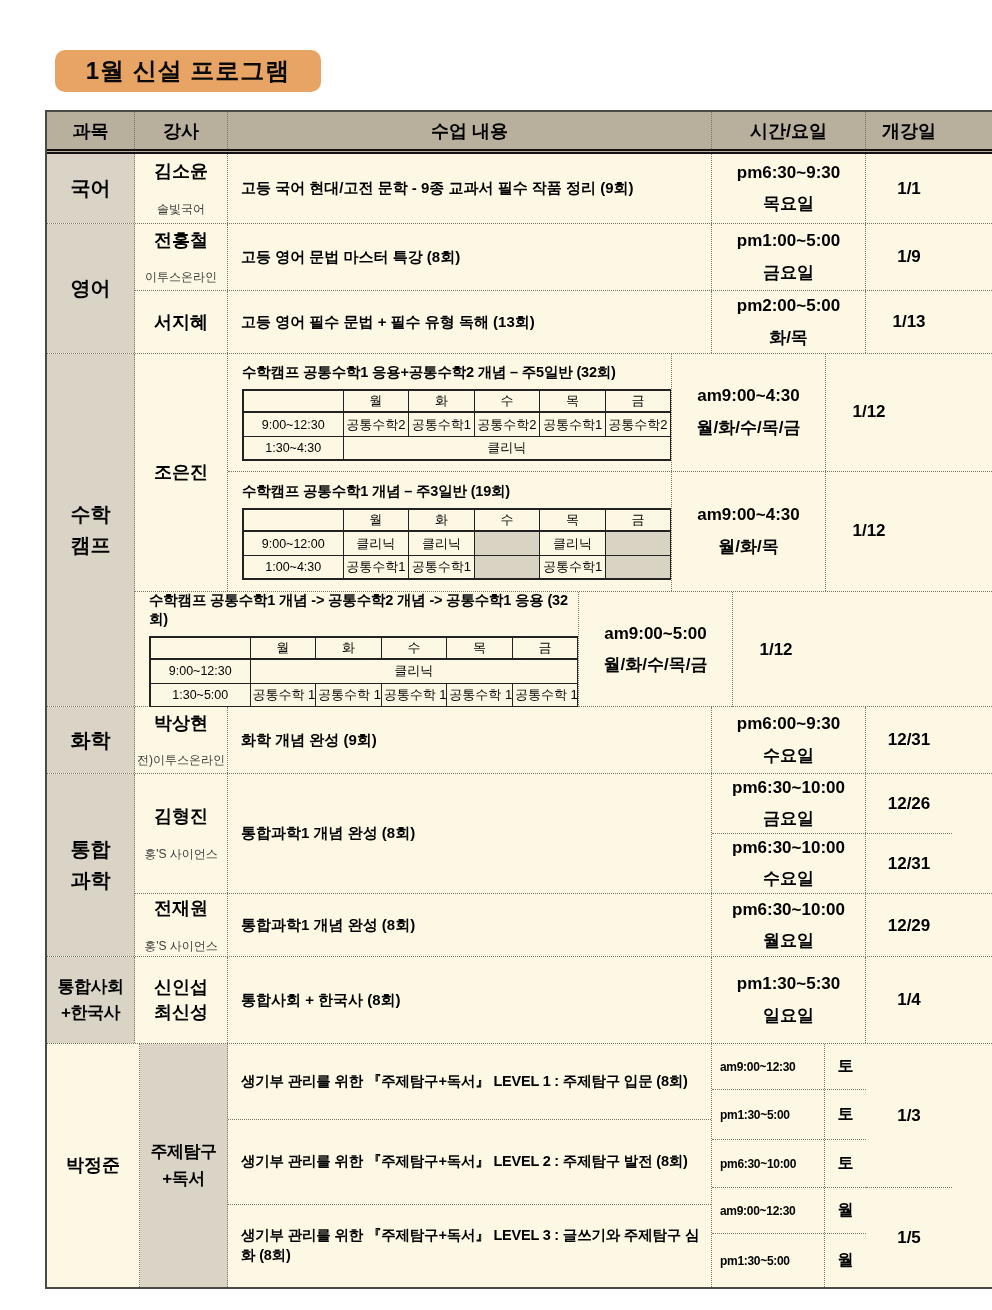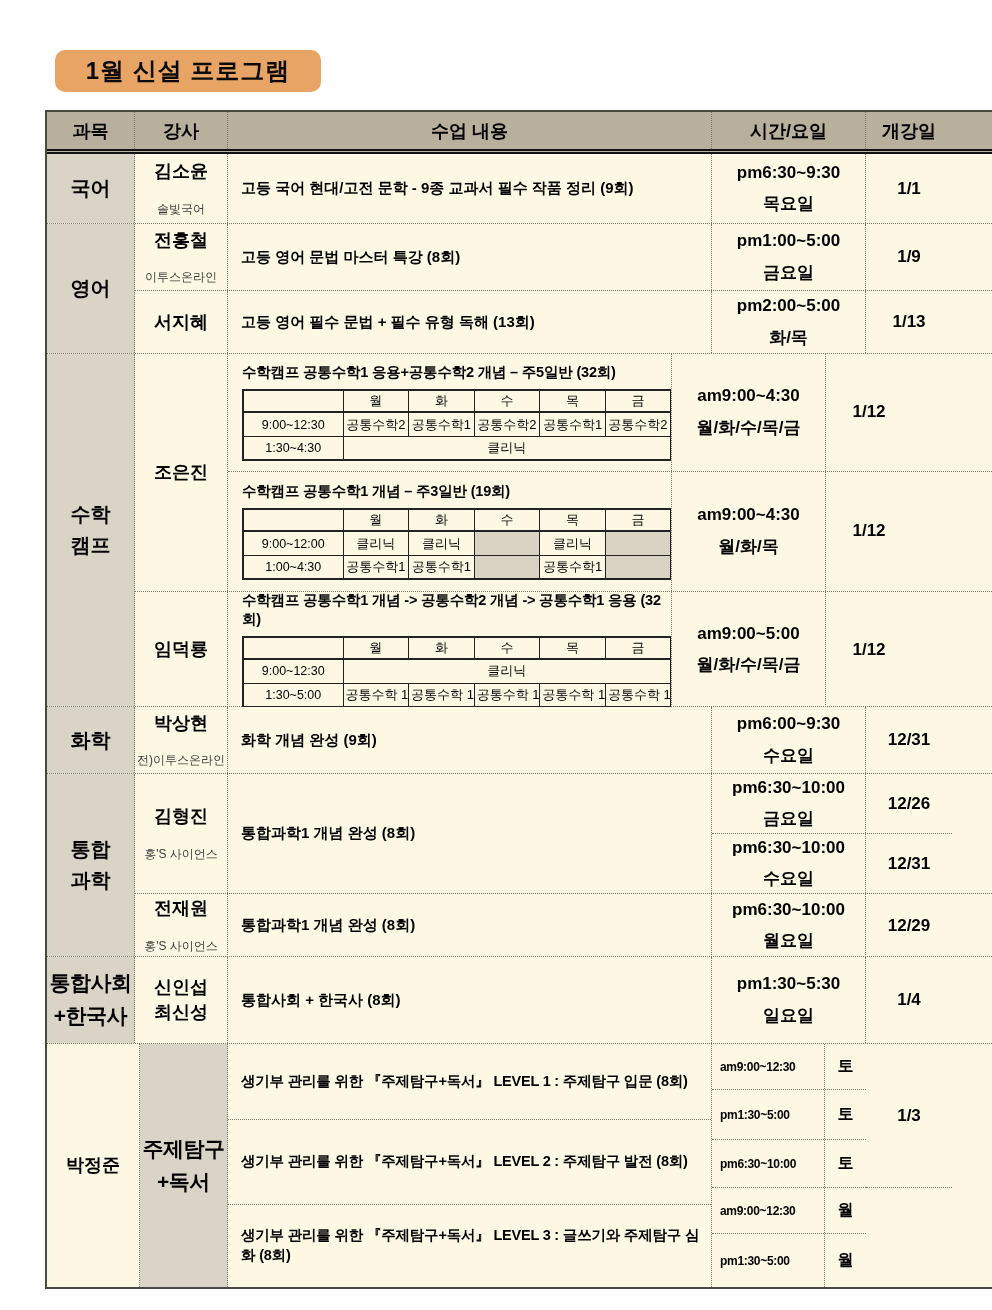--- a/index.html
+++ b/index.html
@@ -37,21 +37,21 @@
   .c-time{width:154px;}
   .c-start{width:86px;}
 
   
   .header{height:42px;border-bottom:5px double #121212;background:#b8af9c;}
   .header .cell{background:#b8af9c;font-size:18px;font-weight:700;justify-content:center;}
 
   
   .sec{width:100%;border-bottom:1px dotted #7a7467;}
   .subj{background:#d9d4c6;font-size:20px;font-weight:700;line-height:1.55;text-align:center;}
-  .subj.small{font-size:21px;letter-spacing:-0.5px;}
+  .subj.small{font-size:17px;letter-spacing:-0.5px;}
   .rest{flex:1;display:flex;flex-direction:column;}
   .irow{width:100%;border-bottom:1px dotted #7a7467;}
   .iname{font-size:18px;font-weight:700;line-height:1.4;}
   .iaff{font-size:12px;color:#3c3c3c;margin-top:16px;}
   .cont{align-items:flex-start;padding-left:13px;padding-right:8px;}
   .cont .ctext{font-size:15px;font-weight:700;line-height:1.35;}
   .time{gap:11px;}
   .t1,.t2{font-size:17px;font-weight:700;line-height:1.2;}
   .start{font-size:17px;font-weight:700;}
 
@@ -259,23 +259,20 @@
               <span class="t2">월/화/목</span>
             </div>
             <div class="cell c-start start br0">
                 <span>1/12</span>
               </div>
           </div>
         </div>
       </div>
 
       <div class="grow bb0" style="height:115px">
-        <div class="cell c-inst">
-          <span class="iname">임덕룡</span>
-        </div>
         <div class="courses">
           <div class="crow bb0" style="height:115px">
             <div class="cell c-cont minitbl">
               <div class="cap">수학캠프 공통수학1 개념 -&gt; 공통수학2 개념 -&gt; 공통수학1 응용 (32회)</div>
               <table class="mini">
                 <tbody>
                     <tr>
                   <th class="tl"></th>
                   <th>월</th>
                   <th>화</th>
@@ -454,16 +451,17 @@
         <div class="stime">am9:00~12:30</div>
         <div class="sday">월</div>
       </div>
       <div class="srow2 bb0" style="height:53px">
         <div class="stime">pm1:30~5:00</div>
         <div class="sday">월</div>
       </div>
     </div>
     <div class="startcol">
       <div class="startcell" style="height:144px">1/3</div>
+      <div class="startcell bb0" style="height:99px">1/5</div>
     </div>
   </div>
 
 </div>
 
 </body></html>

